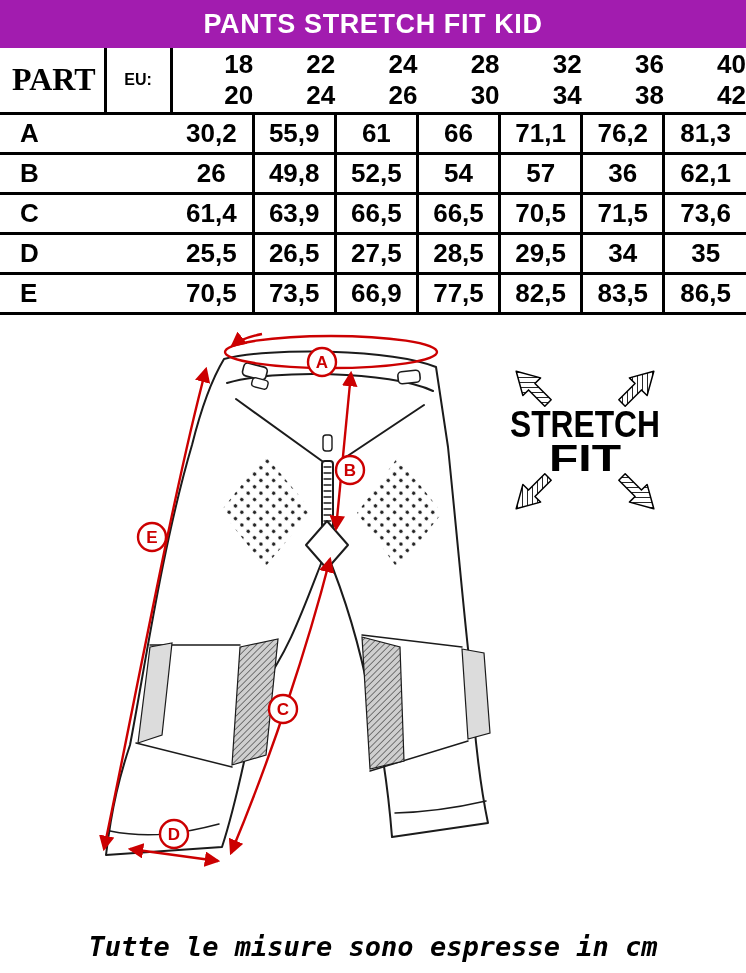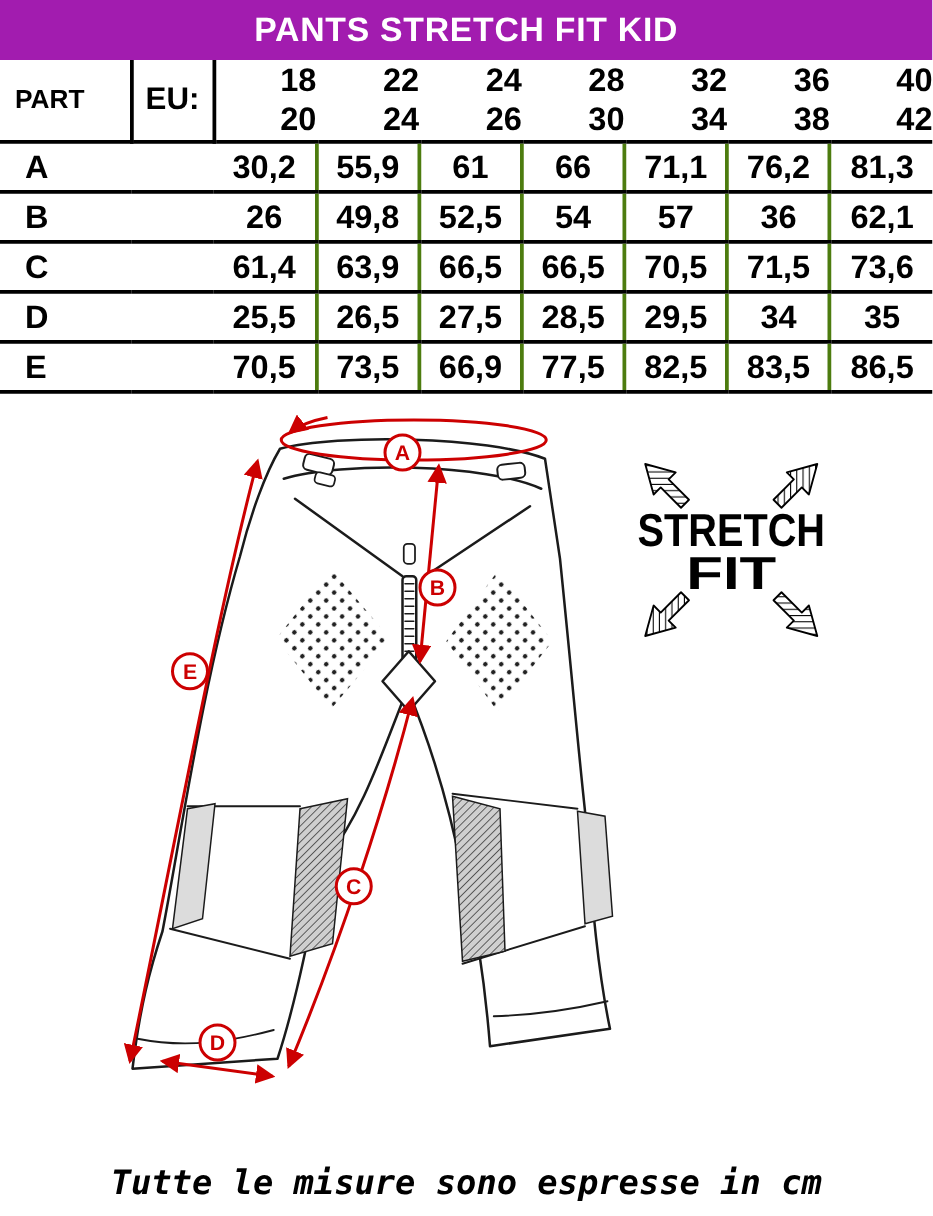--- a/index.html
+++ b/index.html
@@ -15,32 +15,32 @@
   }
   .title-bar h1 { color:#fff; font-size:27px; font-weight:800; letter-spacing:.6px; }
 
   table.size-table { width:746px; border-collapse:collapse; table-layout:fixed; }
   col.c-part { width:105px; }
   col.c-eu   { width:66px; }
   thead th {
     height:65px; vertical-align:middle; font-weight:800;
     border-bottom:3px solid #000; background:#fff;
   }
-  th.part-h { font-size:21px; text-align:left; padding-left:12px; border-right:3px solid #000; }
-  th.eu-h   { font-size:25px; border-right:3px solid #000; }
+  th.part-h { font-size:32px; text-align:left; padding-left:12px; border-right:3px solid #000;font-family:Liberation Serif, serif; }
+  th.eu-h   { font-size:16px; border-right:3px solid #000; }
   th.size-h { font-size:26px; text-align:right; }
   .sz { display:block; line-height:1.2; }
 
   tbody td {
     height:40px; vertical-align:middle; font-weight:800; font-size:26px;
     border-bottom:3px solid #000; background:#fff;
   }
   td.letter { text-align:left; padding-left:20px; }
   td.val { text-align:center; }
-  td.val + td.val { border-left:3px solid #4d7c0f; }
+  td.val + td.val { border-left:3px solid #000000; }
 
   .diagram { width:746px; height:570px; position:relative; }
   .diagram svg { display:block; }
 
   .footer {
     height:56px; padding-top:5px; text-align:center;
     font-family:"DejaVu Sans Mono", monospace;
     font-style:italic; font-weight:700; font-size:27px; line-height:1.25;margin-top:40px;
   }
   .bottom-bar { height:16px; background:#000; }

